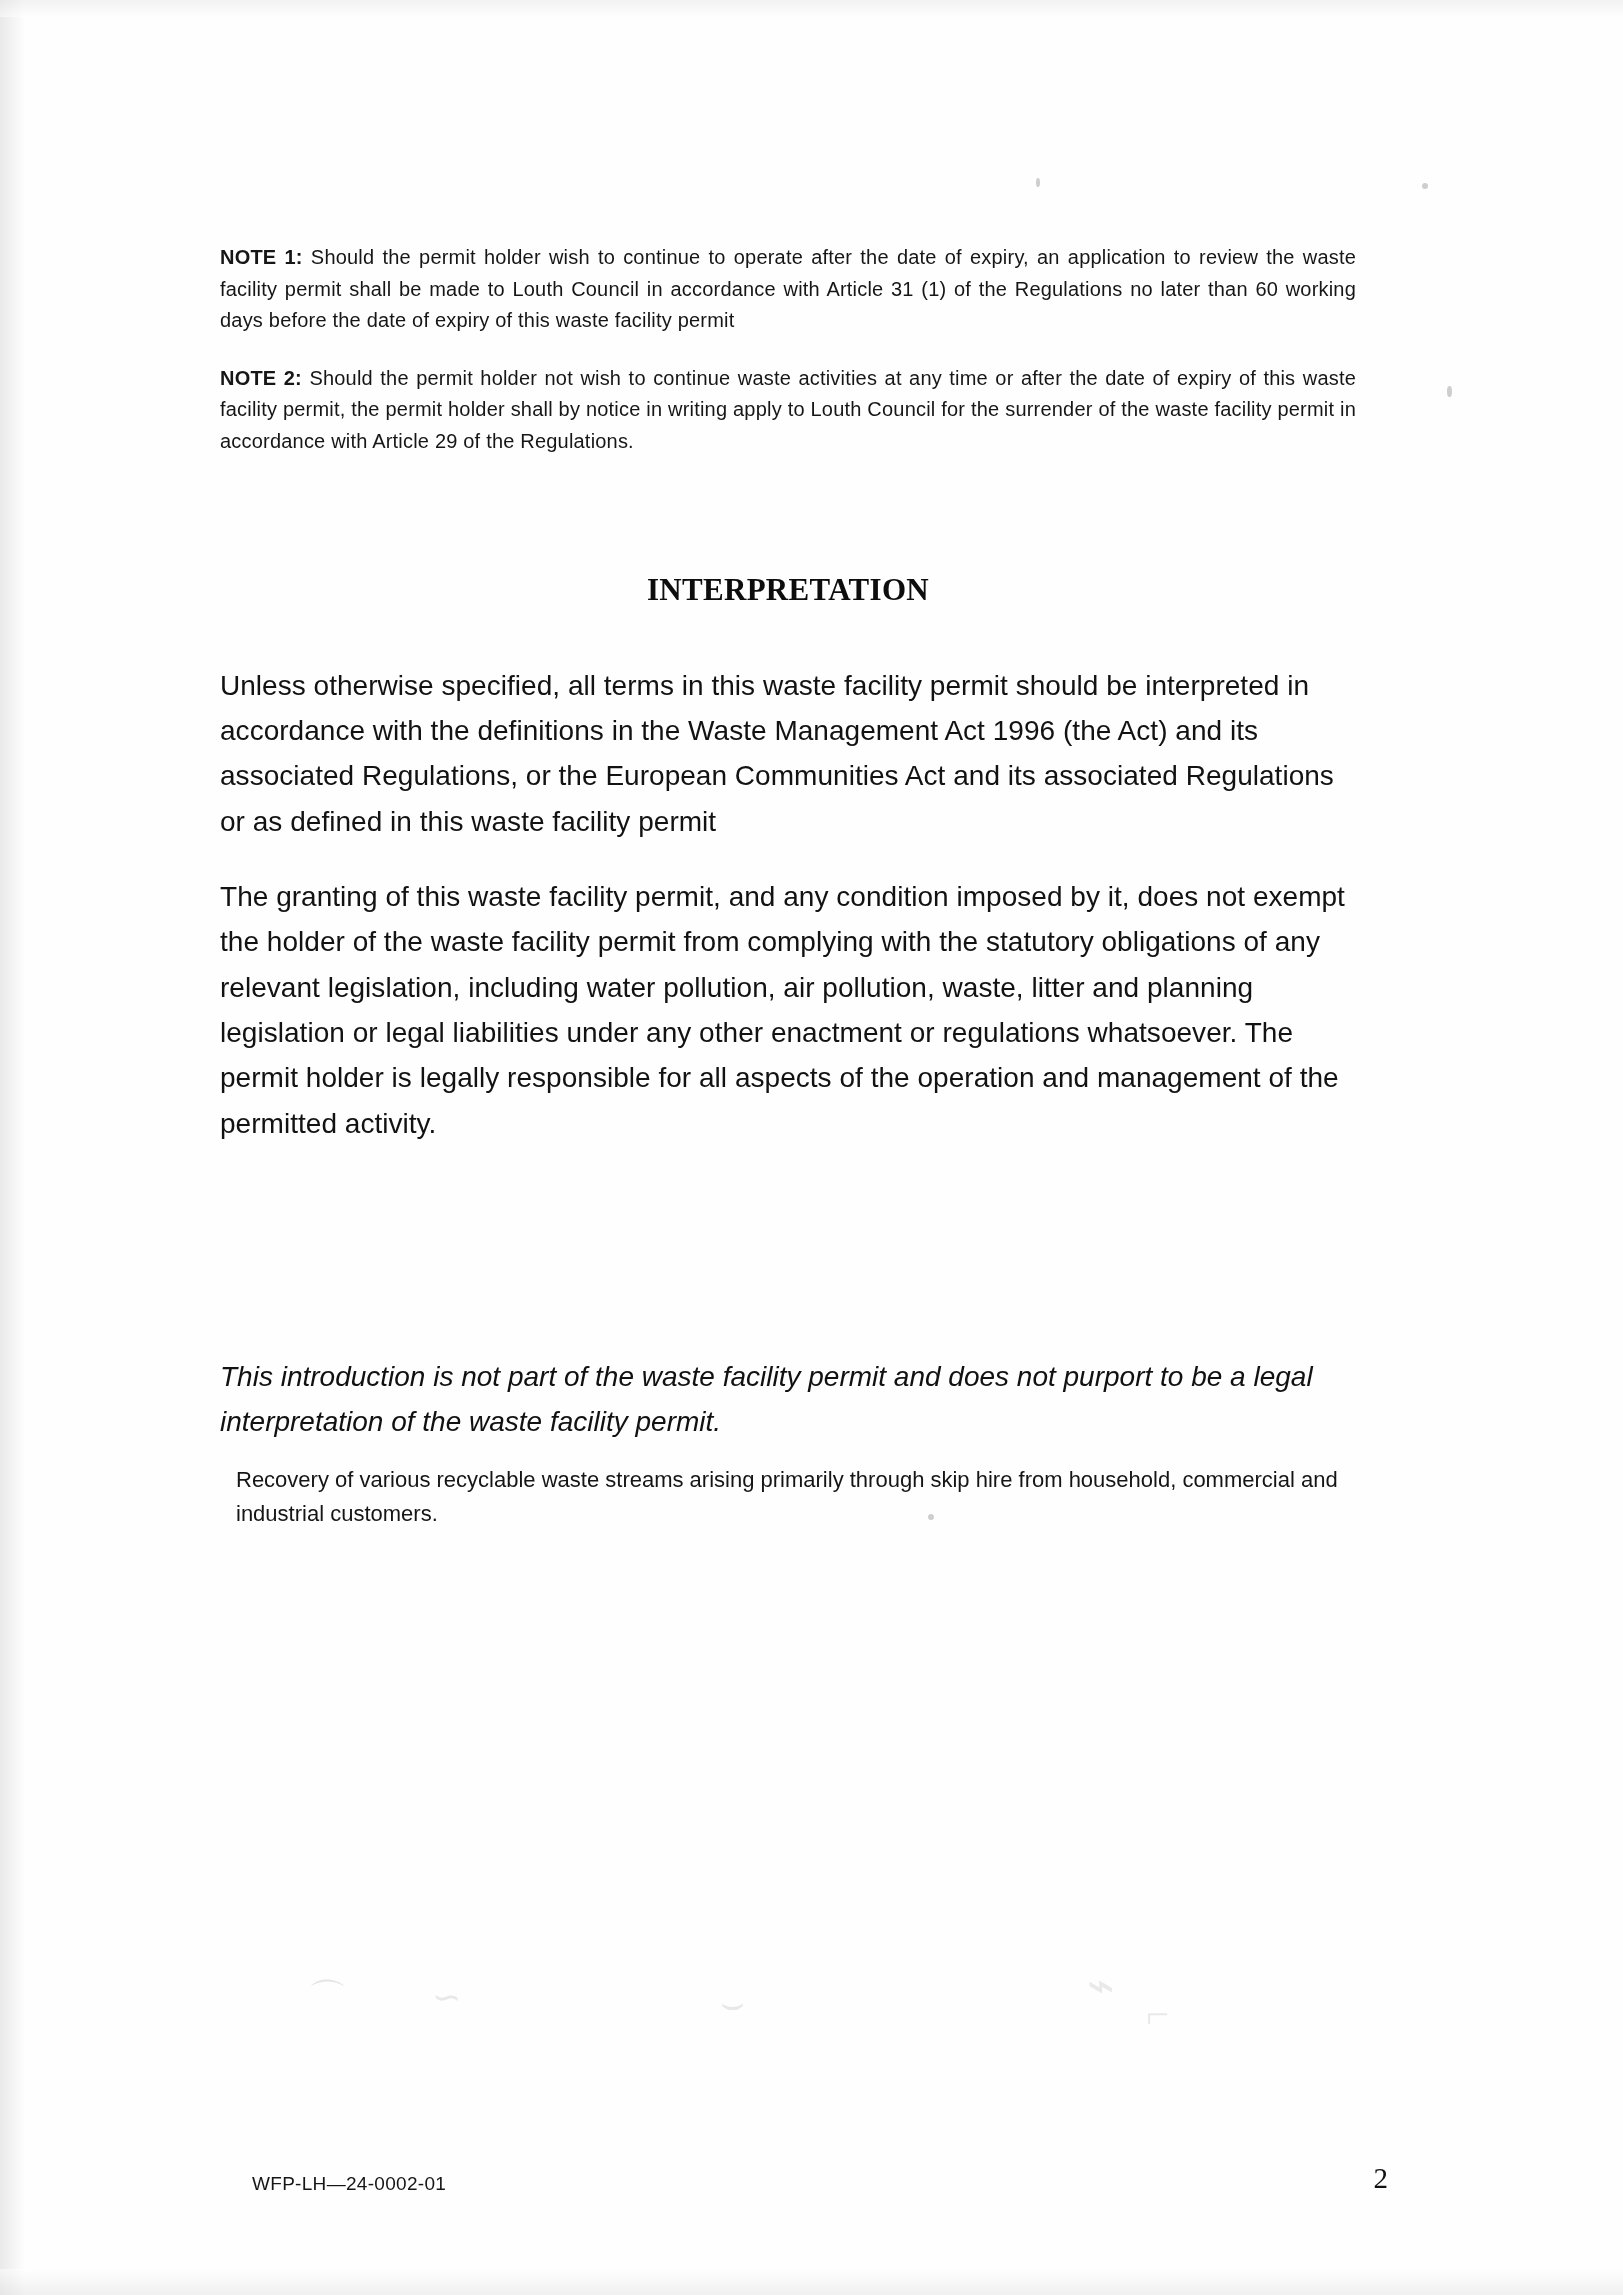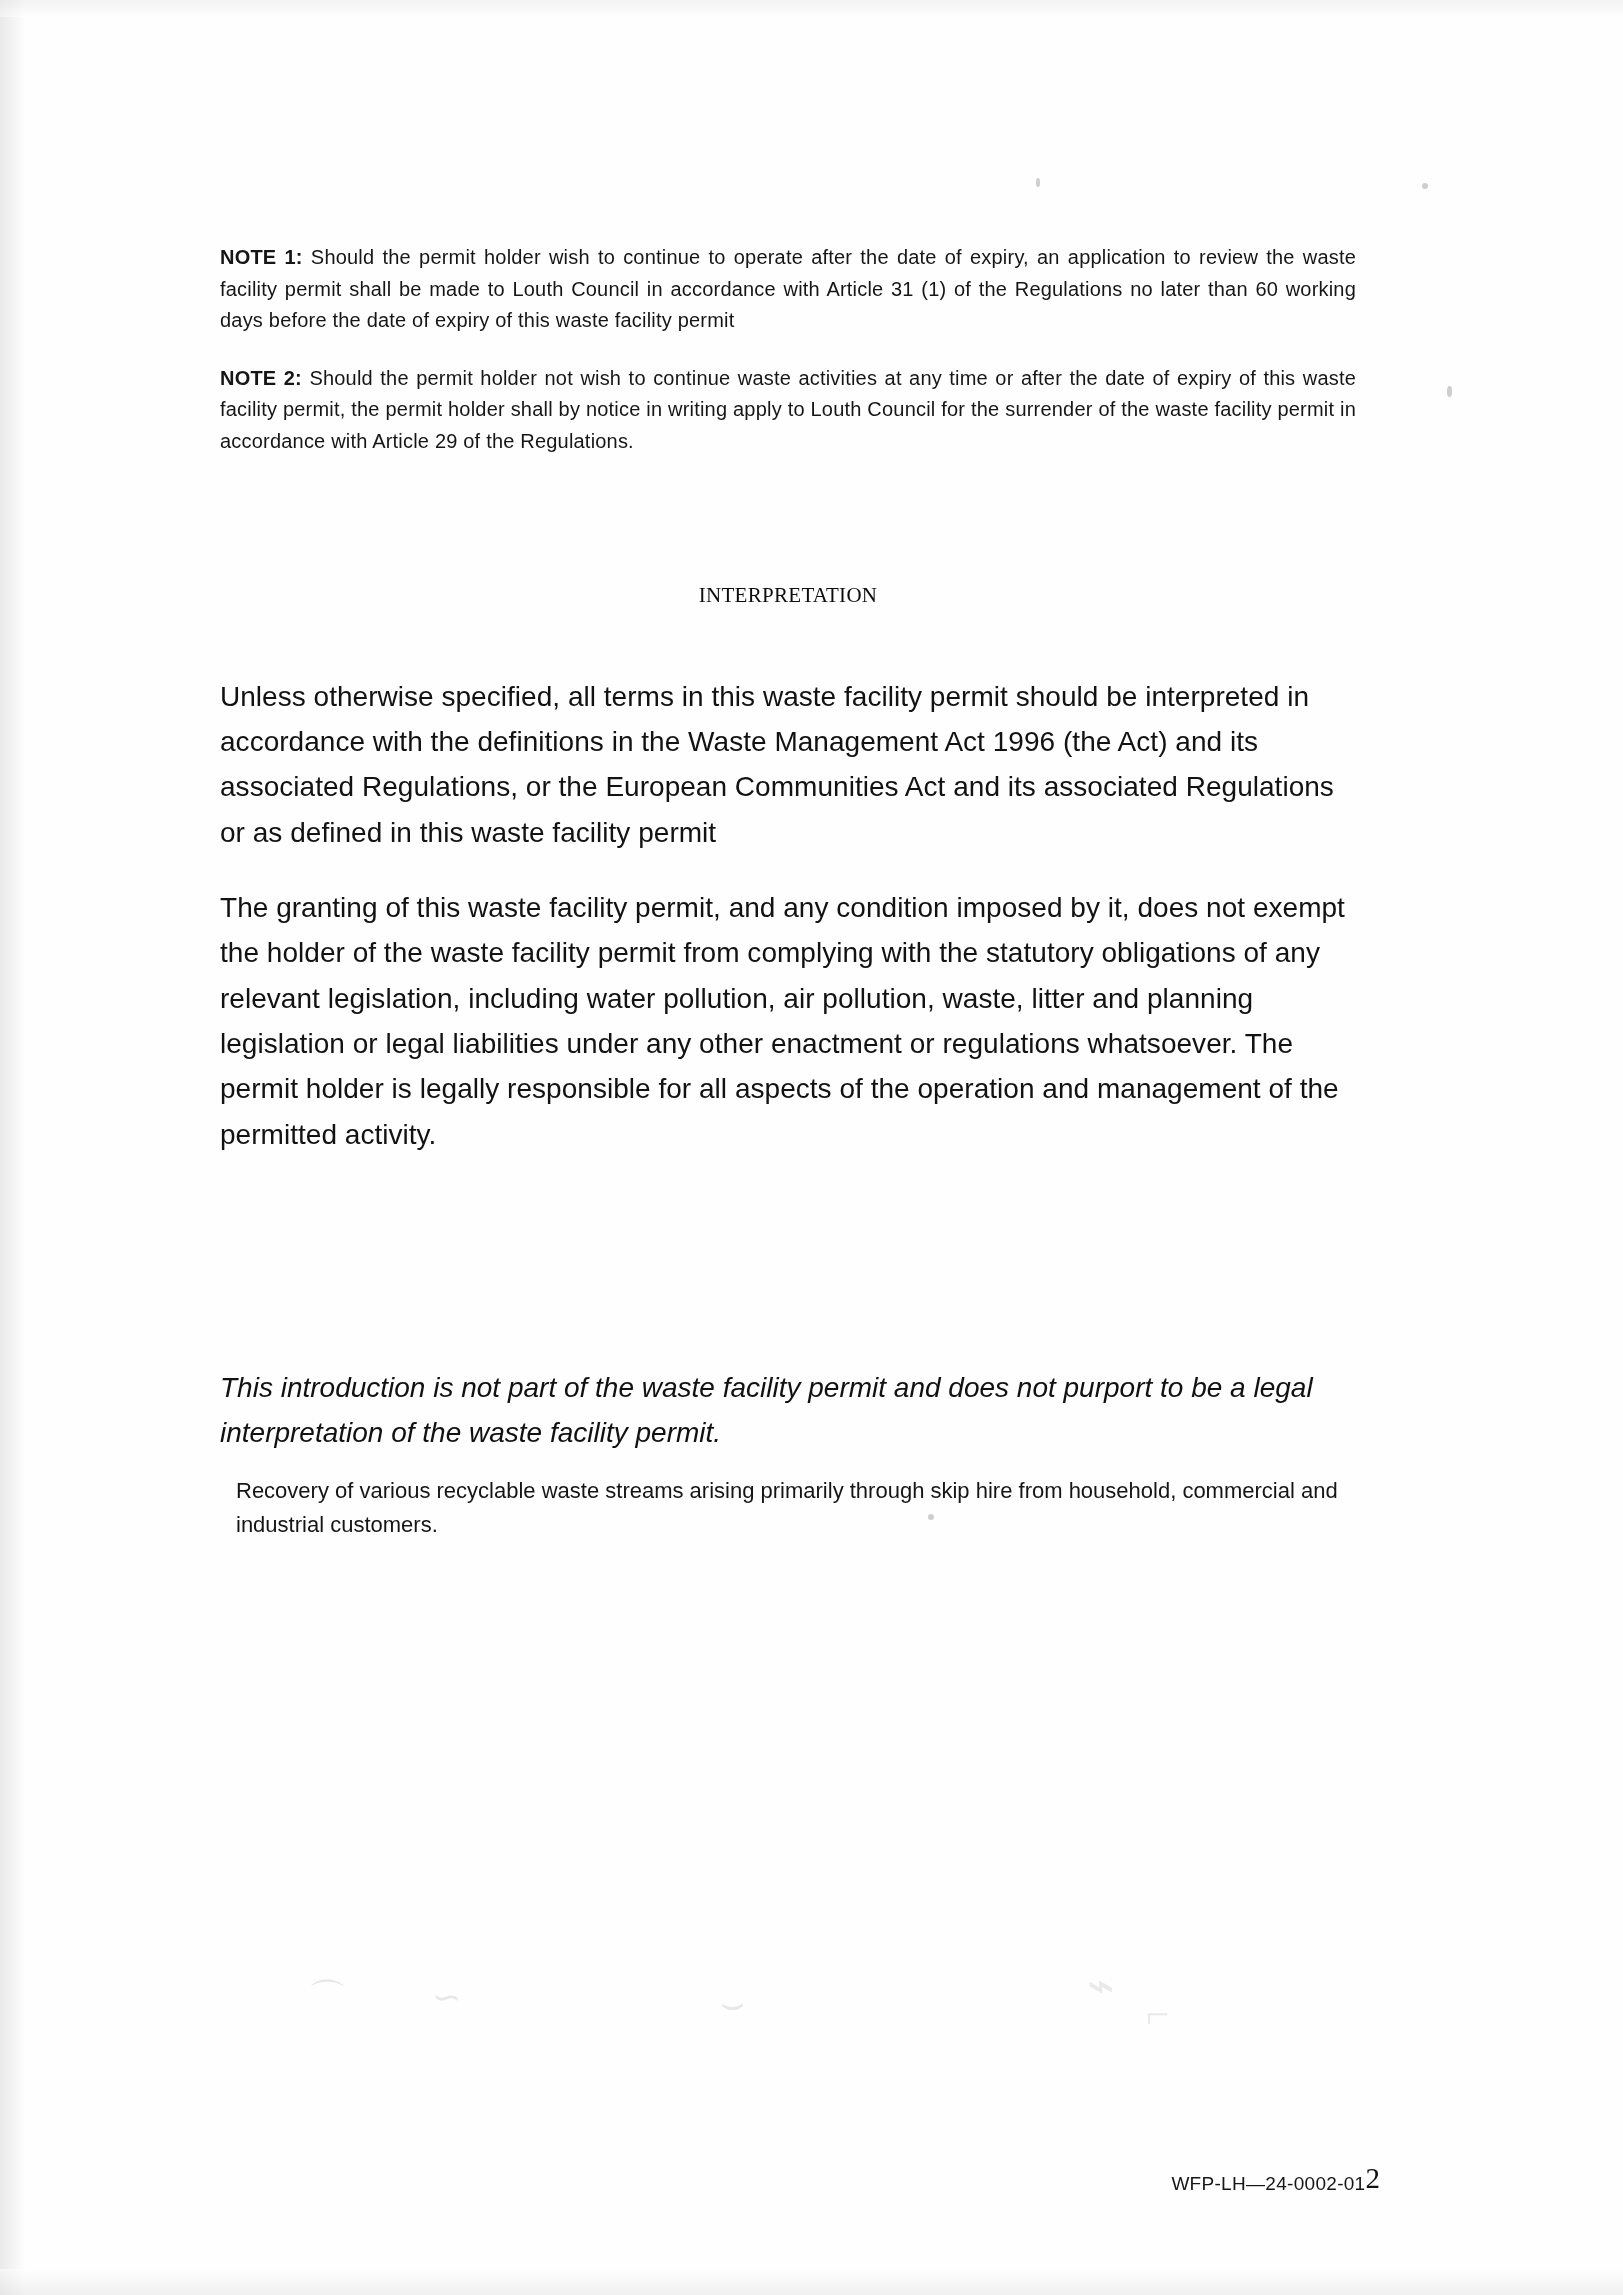--- a/index.html
+++ b/index.html
@@ -68,24 +68,24 @@
     font-weight: bold;
   }
   .note.note2 {
     margin-bottom: 12px;
   }
 
   .gap-after-notes { height: 98px; }
 
   h1.section-heading {
     font-family: "Liberation Serif", serif;
-    font-weight: normal;
-    font-size: 21px;
+    font-weight: bold;
+    font-size: 31px;
     text-align: center;
-    margin: 15px;
+    margin: 4px;
     letter-spacing: 0.3px;
     color: #0d0d0d;
   }
 
   .after-interpretation { height: 51px; }
 
   p.body-text {
     font-size: 28px;
     line-height: 1.62;
     margin: 0 0 30px 0;
@@ -109,26 +109,26 @@
     font-size: 22px;
     line-height: 1.55;
     margin: 16px;
     color: #151515;
     font-family: "Liberation Sans", sans-serif;
   }
 
   
   .footer {
     position: absolute;
-    left: 244px;
+    left: 252px;
     bottom: 100px;
     width: 1136px;
     display: flex;
     align-items: flex-end;
-    justify-content: flex-end;
+    justify-content: space-between;
     margin-top: 18px;
   }
   .footer-ref {
     font-size: 19px;
     letter-spacing: 0.3px;
     color: #161616;
   }
   .footer-page {
     font-family: "Liberation Serif", serif;
     font-size: 29px;

